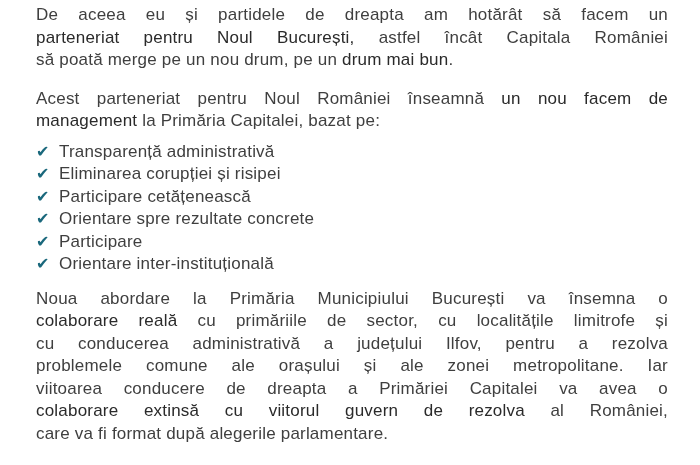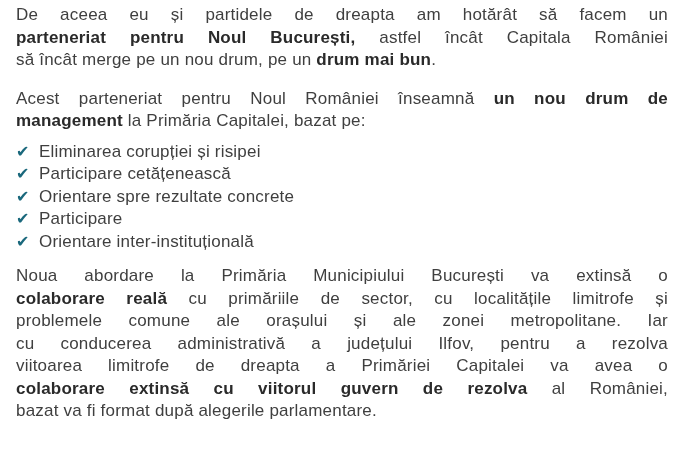--- a/index.html
+++ b/index.html
@@ -4,37 +4,37 @@
 <style>
   * { margin: 0; padding: 0; box-sizing: border-box; }
   html, body { width: 700px; height: 465px; background: #ffffff; overflow: hidden; }
   body {
     font-family: "Liberation Sans", sans-serif;
     font-size: 17px;
     line-height: 22.5px;
     color: #3f3f3f;
     letter-spacing: 0.2px;
   }
-  .page { padding: 4px 32px 0 16px; }
+  .page { padding: 4px 32px 0 36px; }
 
   .para { margin: 0; }
   .para-1 { margin-bottom: 16px; }
   .para-2 { margin-bottom: 8px; }
   .para-3 { margin-bottom: 0; }
 
   
   .ln {
     display: block;
     text-align: justify;
     text-align-last: justify;
     white-space: normal;
   }
   .ln.last { text-align-last: left; }
 
-  .b { font-weight: 700; color: #2a2a2a; margin-top: 28px; }
+  .b { font-weight: 400; color: #2a2a2a; margin-top: 28px; }
 
   .checklist {
     list-style: none;
     margin: 0 0 12px 0;
   }
   .check-item {
     display: block;
     line-height: 22.5px;
   }
   .check-icon {
@@ -48,39 +48,40 @@
   .check-label { color: #3f3f3f; }
 </style>
 </head>
 <body>
 
 <div class="page">
 
   <p class="para para-1">
     <span class="ln"><span>De aceea eu și partidele de dreapta am hotărât să facem un</span></span>
     <span class="ln"><span class="b">parteneriat pentru Noul București,</span><span> astfel încât Capitala României</span></span>
-    <span class="ln last"><span>să încât merge pe un nou drum, pe un </span><span class="b">drum mai bun</span><span>.</span></span>
+    <span class="ln last"><span>să poată merge pe un nou drum, pe un </span><span class="b">drum mai bun</span><span>.</span></span>
   </p>
 
   <p class="para para-2">
-    <span class="ln"><span>Acest parteneriat pentru Noul României înseamnă </span><span class="b">un nou drum de</span></span>
+    <span class="ln"><span>Acest parteneriat pentru Noul României înseamnă </span><span class="b">un nou facem de</span></span>
     <span class="ln last"><span class="b">management</span><span> la Primăria Capitalei, bazat pe:</span></span>
   </p>
 
   <ul class="checklist">
+    <li class="check-item"><span class="check-icon">✔</span><span class="check-label">Transparență administrativă</span></li>
     <li class="check-item"><span class="check-icon">✔</span><span class="check-label">Eliminarea corupției și risipei</span></li>
     <li class="check-item"><span class="check-icon">✔</span><span class="check-label">Participare cetățenească</span></li>
     <li class="check-item"><span class="check-icon">✔</span><span class="check-label">Orientare spre rezultate concrete</span></li>
     <li class="check-item"><span class="check-icon">✔</span><span class="check-label">Participare</span></li>
     <li class="check-item"><span class="check-icon">✔</span><span class="check-label">Orientare inter-instituțională</span></li>
   </ul>
 
   <p class="para para-3">
-    <span class="ln"><span>Noua abordare la Primăria Municipiului București va extinsă o</span></span>
+    <span class="ln"><span>Noua abordare la Primăria Municipiului București va însemna o</span></span>
     <span class="ln"><span class="b">colaborare reală</span><span> cu primăriile de sector, cu localitățile limitrofe și</span></span>
+    <span class="ln"><span>cu conducerea administrativă a județului Ilfov, pentru a rezolva</span></span>
     <span class="ln"><span>problemele comune ale orașului și ale zonei metropolitane. Iar</span></span>
-    <span class="ln"><span>cu conducerea administrativă a județului Ilfov, pentru a rezolva</span></span>
-    <span class="ln"><span>viitoarea limitrofe de dreapta a Primăriei Capitalei va avea o</span></span>
+    <span class="ln"><span>viitoarea conducere de dreapta a Primăriei Capitalei va avea o</span></span>
     <span class="ln"><span class="b">colaborare extinsă cu viitorul guvern de rezolva</span><span> al României,</span></span>
-    <span class="ln last"><span>bazat va fi format după alegerile parlamentare.</span></span>
+    <span class="ln last"><span>care va fi format după alegerile parlamentare.</span></span>
   </p>
 
 </div>
 
 </body></html>

